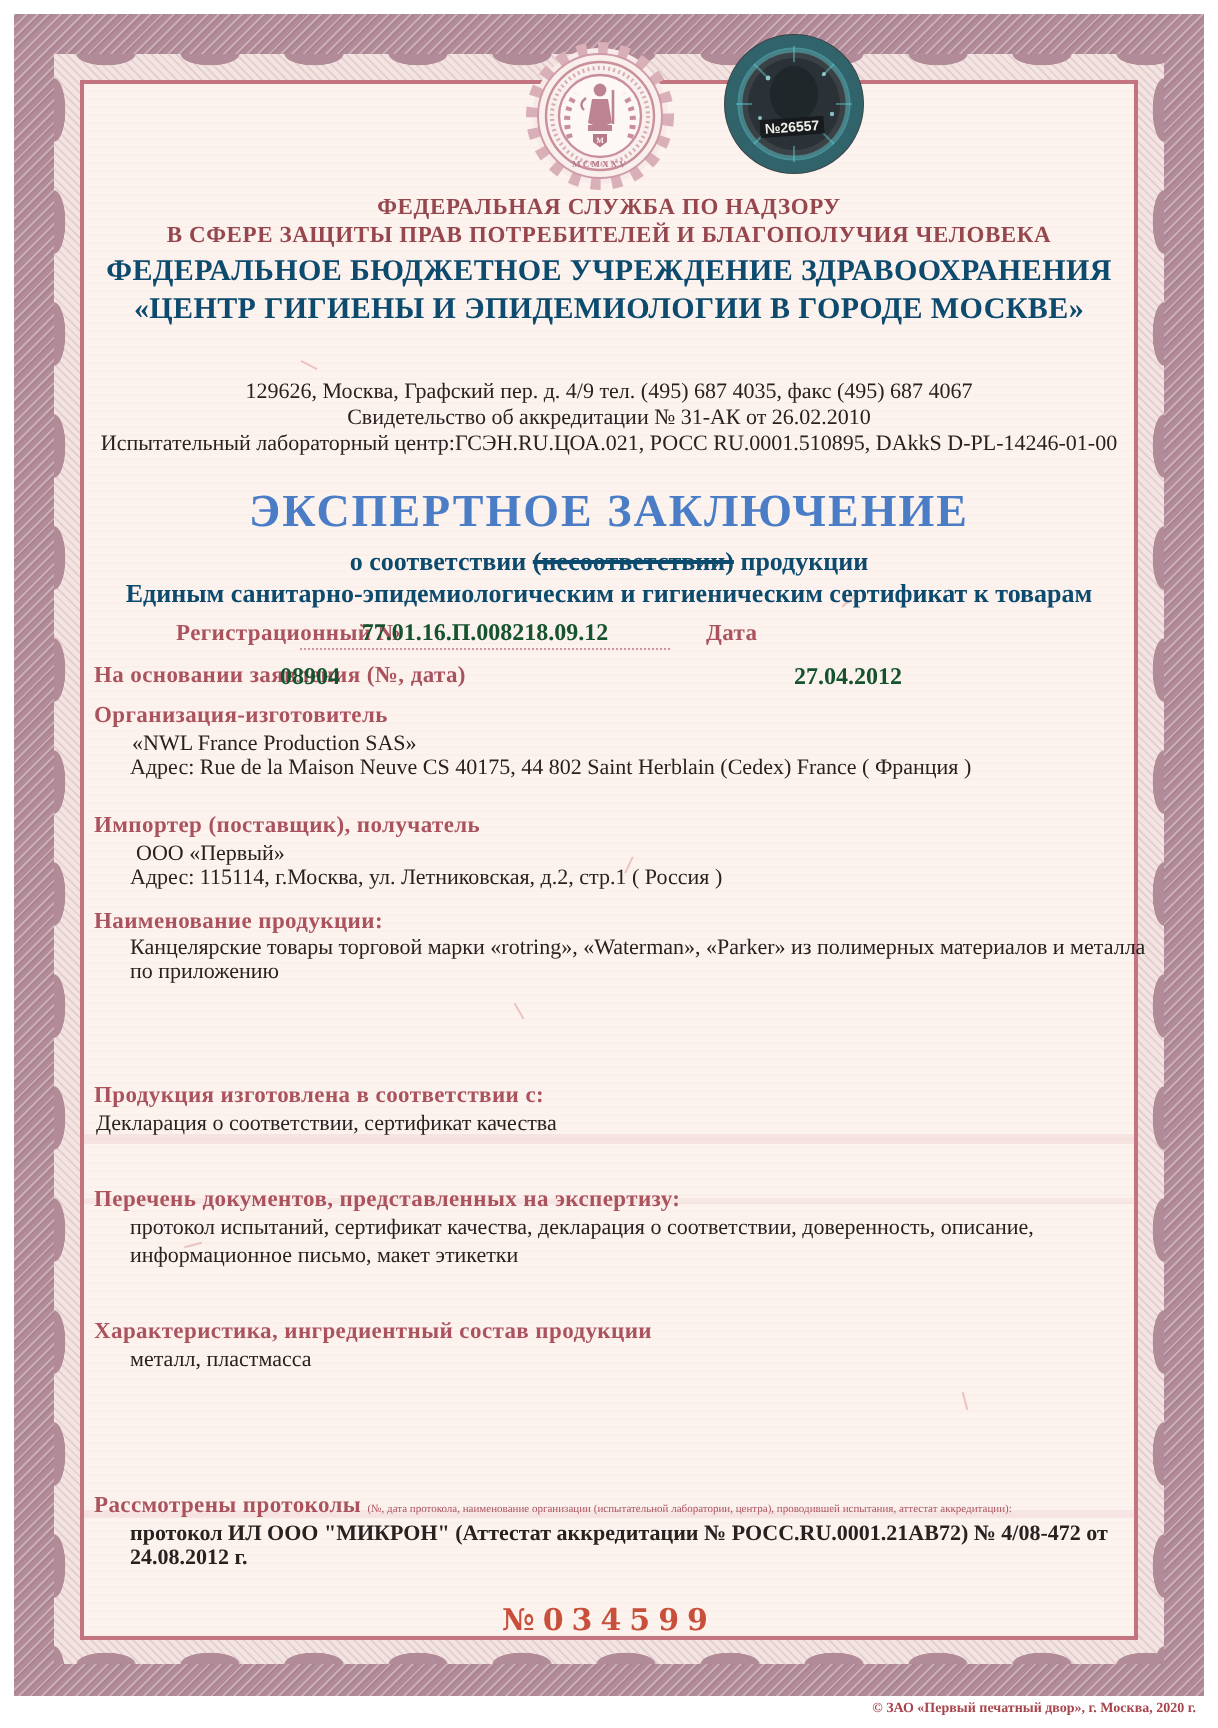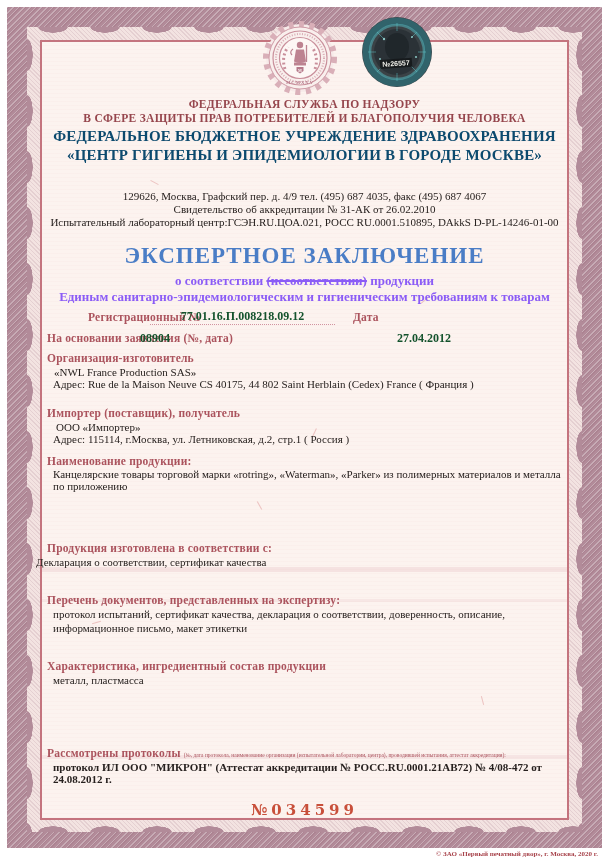--- a/index.html
+++ b/index.html
@@ -38,24 +38,24 @@
   }
   .stripe{position:absolute;left:42px;right:42px;background:#d696a0;}
   .fiber{position:absolute;width:9px;height:1px;background:#e09a9a;opacity:.55;}
   
   .c{position:absolute;left:0;right:0;text-align:center;}
   .l{position:absolute;}
   .hdr{color:#96464d;font-weight:bold;font-size:11.5px;letter-spacing:.3px;}
   .blue{color:#0c4a6e;font-weight:bold;font-size:15px;letter-spacing:.2px;}
   .addr{color:#27211f;font-size:11px;}
   .doctitle{color:#4a7dc6;font-weight:bold;font-size:23px;letter-spacing:1px;}
-  .sub{color:#8b5cf6;font-weight:bold;font-size:13px;}
+  .sub{color:#0c4a6e;font-weight:bold;font-size:13px;}
   .sub s{text-decoration:line-through;text-decoration-thickness:2px;}
   .lbl{color:#ab535d;font-size:11.5px;font-weight:bold;letter-spacing:.2px;}
-  .val{color:#27211f;font-size:11px;}
+  .val{color:#27211f;font-size:11px;margin-left:12px;}
   .valb{color:#14532d;font-size:12px;font-weight:bold;}
   .uline{display:inline-block;text-align:center;border-bottom:1px dotted #d293a0;}
   .note{font-size:5.5px;font-weight:normal;letter-spacing:0;}
   .formnum{color:#c84f3a;font-weight:bold;font-size:15px;letter-spacing:4px;font-family:"DejaVu Serif", serif;}
   .copy{color:#a8444c;font-size:7px;font-weight:bold;}
   .emblem{position:absolute;left:252px;top:19px;width:96px;height:78px;}
   .holo{position:absolute;left:360px;top:15px;width:74px;height:74px;}
 </style>
 </head>
 <body>
@@ -127,36 +127,36 @@
   <div class="c hdr" style="top:98px;">ФЕДЕРАЛЬНАЯ СЛУЖБА ПО НАДЗОРУ</div>
   <div class="c hdr" style="top:112px;">В СФЕРЕ ЗАЩИТЫ ПРАВ ПОТРЕБИТЕЛЕЙ И БЛАГОПОЛУЧИЯ  ЧЕЛОВЕКА</div>
   <div class="c blue" style="top:128px;">ФЕДЕРАЛЬНОЕ БЮДЖЕТНОЕ УЧРЕЖДЕНИЕ ЗДРАВООХРАНЕНИЯ</div>
   <div class="c blue" style="top:147px;">«ЦЕНТР ГИГИЕНЫ И ЭПИДЕМИОЛОГИИ В ГОРОДЕ МОСКВЕ»</div>
   <div class="c addr" style="top:190px;">129626, Москва, Графский пер. д. 4/9 тел. (495) 687 4035, факс (495) 687 4067</div>
   <div class="c addr" style="top:203px;">Свидетельство об аккредитации № 31-АК от 26.02.2010</div>
   <div class="c addr" style="top:216px;">Испытательный лабораторный центр:ГСЭН.RU.ЦОА.021, РОСС RU.0001.510895, DAkkS D-PL-14246-01-00</div>
 
   <div class="c doctitle" style="top:243px;">ЭКСПЕРТНОЕ ЗАКЛЮЧЕНИЕ</div>
   <div class="c sub" style="top:273px;"><span>о соответствии </span><s>(несоответствии)</s><span> продукции</span></div>
-  <div class="c sub" style="top:289px;">Единым санитарно-эпидемиологическим и гигиеническим требованиям к товарам</div>
+  <div class="c sub" style="top:289px;">Единым санитарно-эпидемиологическим и гигиеническим сертификат к товарам</div>
 
   <div class="l lbl" style="left:88px;top:311px;">Регистрационный №</div>
   <div class="l valb uline" style="left:150px;top:309px;width:185px;">77.01.16.П.008218.09.12</div>
   <div class="l lbl" style="left:353px;top:311px;">Дата</div>
 
   <div class="l lbl" style="left:47px;top:332px;">На основании заявления (№, дата)</div>
   <div class="l valb" style="left:140px;top:331px;">08904</div>
   <div class="l valb" style="left:397px;top:331px;">27.04.2012</div>
 
   <div class="l lbl" style="left:47px;top:352px;">Организация-изготовитель</div>
   <div class="l val" style="left:54px;top:366px;">«NWL France Production SAS»</div>
   <div class="l val" style="left:53px;top:378px;width:510px;">Адрес: Rue de la Maison Neuve CS 40175, 44 802 Saint Herblain (Cedex) France ( Франция )</div>
 
   <div class="l lbl" style="left:47px;top:407px;">Импортер (поставщик), получатель</div>
-  <div class="l val" style="left:56px;top:421px;">ООО «Импортер»</div>
+  <div class="l val" style="left:56px;top:421px;">ООО «Первый»</div>
   <div class="l val" style="left:53px;top:433px;width:510px;">Адрес: 115114, г.Москва, ул. Летниковская, д.2, стр.1 ( Россия )</div>
 
   <div class="l lbl" style="left:47px;top:455px;">Наименование продукции:</div>
   <div class="l val" style="left:53px;top:468px;width:515px;">Канцелярские товары торговой марки «rotring», «Waterman», «Parker» из полимерных материалов и металла по приложению</div>
 
   <div class="l lbl" style="left:47px;top:542px;">Продукция изготовлена в соответствии с:</div>
   <div class="l val" style="left:36px;top:556px;width:515px;">Декларация о соответствии, сертификат качества</div>
 
   <div class="l val" style="left:53px;top:607px;width:512px;line-height:14px;">протокол испытаний, сертификат качества, декларация о соответствии, доверенность, описание, информационное письмо, макет этикетки</div>
   <div class="l lbl" style="left:47px;top:594px;">Перечень документов, представленных на экспертизу:</div>

